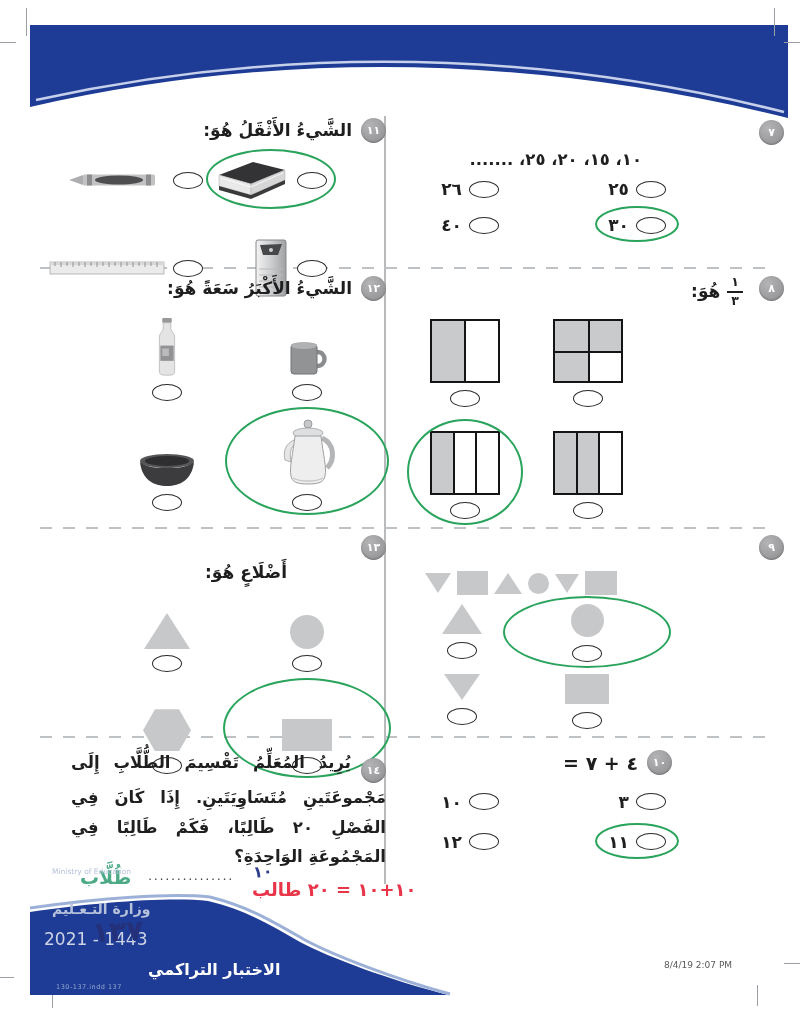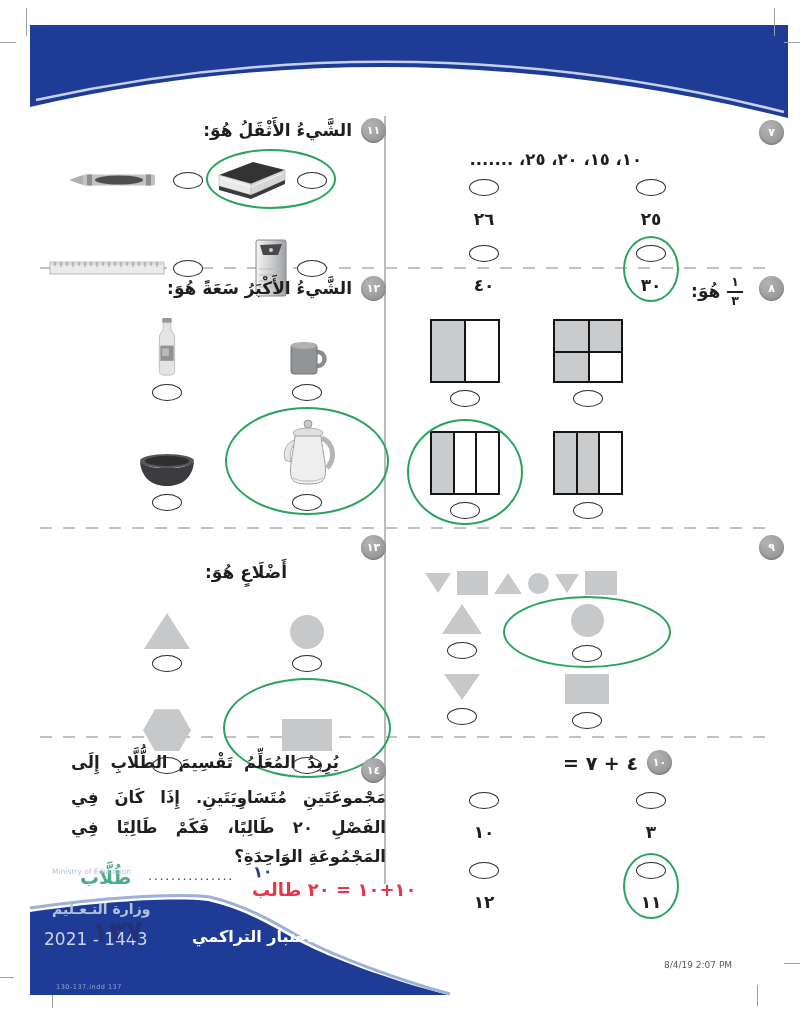--- a/index.html
+++ b/index.html
@@ -29,22 +29,22 @@
         margin:0 7px;line-height:1;font-size:12.5px;font-weight:bold;}
   .frac .nu{padding:0 4px 2px;border-bottom:2px solid #1f1f1f;}
   .frac .de{padding-top:2px;}
   .bubble{width:30px;height:17px;border:1.7px solid #2a2a2a;border-radius:50%;
           flex:none;background:#fff;}
   .ring{position:relative;}
   .ring::after{content:"";position:absolute;border:2.6px solid #2aa45c;border-radius:50%;
                inset:var(--ri,-8px -12px);pointer-events:none;}
   
   .numgrid{display:grid;grid-template-columns:167px 130px;row-gap:16px;margin:10px 118px 0 0;}
-  .num-opt{display:flex;align-items:center;gap:13px;font-size:17px;font-weight:bold;
-           width:max-content;position:relative;flex-direction:column;}
+  .num-opt{display:flex;align-items:center;gap:7px;font-size:17px;font-weight:bold;
+           width:max-content;position:relative;}
   .seq{font-size:16.5px;font-weight:bold;margin:5px 142px 0 0;}
   .equation{font-size:19px;font-weight:bold;}
   
   .fr-grid{direction:ltr;display:grid;grid-template-columns:72px 72px;column-gap:51px;
            row-gap:24px;margin:12px 0 0 37px;}
   .fr-cell{display:flex;flex-direction:column;align-items:center;gap:7px;position:relative;}
   .sq{width:70px;height:64px;border:2.2px solid #151515;display:flex;direction:ltr;background:#fff;}
   .sq>div{flex:1;}
   .sh{background:#c9cacb;}
   .divl{border-left:2px solid #151515;}
@@ -66,41 +66,41 @@
   .shape-cell{display:flex;flex-direction:column;align-items:center;gap:8px;position:relative;}
   
   .pic-grid-row{display:grid;grid-template-columns:124px 124px;row-gap:34px;margin:14px 59px 0 0;}
   .pic-opt-row{display:flex;align-items:center;gap:8px;width:max-content;position:relative;min-height:46px;}
   .pic-grid-col{display:grid;grid-template-columns:140px 140px;row-gap:14px;margin:16px 9px 0 0;}
   .pic-opt-col{display:flex;flex-direction:column;align-items:center;justify-content:flex-end;
                gap:6px;position:relative;}
   .h84{height:84px;} .h96{height:96px;} .h78{height:78px;} .h88{height:88px;}
   
   .q14text{text-align:justify;font-size:16.5px;font-weight:bold;line-height:1.78;width:315px;}
-  .q14text .qbadge{margin-left:22px;vertical-align:-6px;}
+  .q14text .qbadge{margin-left:10px;vertical-align:-6px;}
   .ansline{position:absolute;top:752px;left:40px;width:210px;height:36px;}
   .ans-unit{position:absolute;left:2px;top:2px;font-size:19px;font-weight:bold;color:#3aa17b;
             opacity:.9;letter-spacing:1px;}
   .ans-dots{position:absolute;left:70px;top:4px;font-size:13px;letter-spacing:1.6px;color:#4a4a4a;}
   .ans-num{position:absolute;left:175px;top:-2px;font-size:16px;font-weight:bold;color:#2c3f8f;
            transform:rotate(-5deg);}
   
   .red1{position:absolute;left:252px;top:879px;width:150px;font-size:18px;font-weight:bold;
         color:#e8354a;direction:ltr;white-space:nowrap;}
   .red2{position:absolute;left:238px;top:902px;width:222px;font-size:19.5px;font-weight:bold;
         color:#e8354a;direction:rtl;text-align:left;white-space:nowrap;}
   
   .f-min-ar{position:absolute;left:52px;top:901px;font-size:14px;font-weight:bold;color:#b6c1da;
             direction:rtl;letter-spacing:1px;}
   .f-min-en{position:absolute;left:52px;top:867px;font-size:7.5px;color:#b6c1da;}
   .f-years{position:absolute;left:44px;top:929px;font-size:17px;color:#ccd3e4;}
   .f-pagenum{position:absolute;left:92px;top:915px;font-size:28px;font-weight:bold;color:#25307a;
              transform:rotate(-3deg);}
-  .f-test{position:absolute;left:148px;top:927px;font-size:16px;font-weight:bold;color:#ffffff;
-          direction:rtl;margin-left:44px;}
+  .f-test{position:absolute;left:148px;top:960px;font-size:16px;font-weight:bold;color:#ffffff;
+          direction:rtl;}
   .f-file{position:absolute;left:56px;top:983px;font-size:6.5px;color:#93a7cc;letter-spacing:.5px;}
   .f-date{position:absolute;left:664px;top:960px;font-size:9px;color:#5a5a5a;}
 </style>
 </head>
 <body>
 
 <div id="page">
 
   <svg style="position:absolute;left:0;top:0;" width="800" height="140" viewBox="0 0 800 140">
     <path d="M30,25 H788 V118 Q400,22 30,107 Z" fill="#1e3c96"></path>

